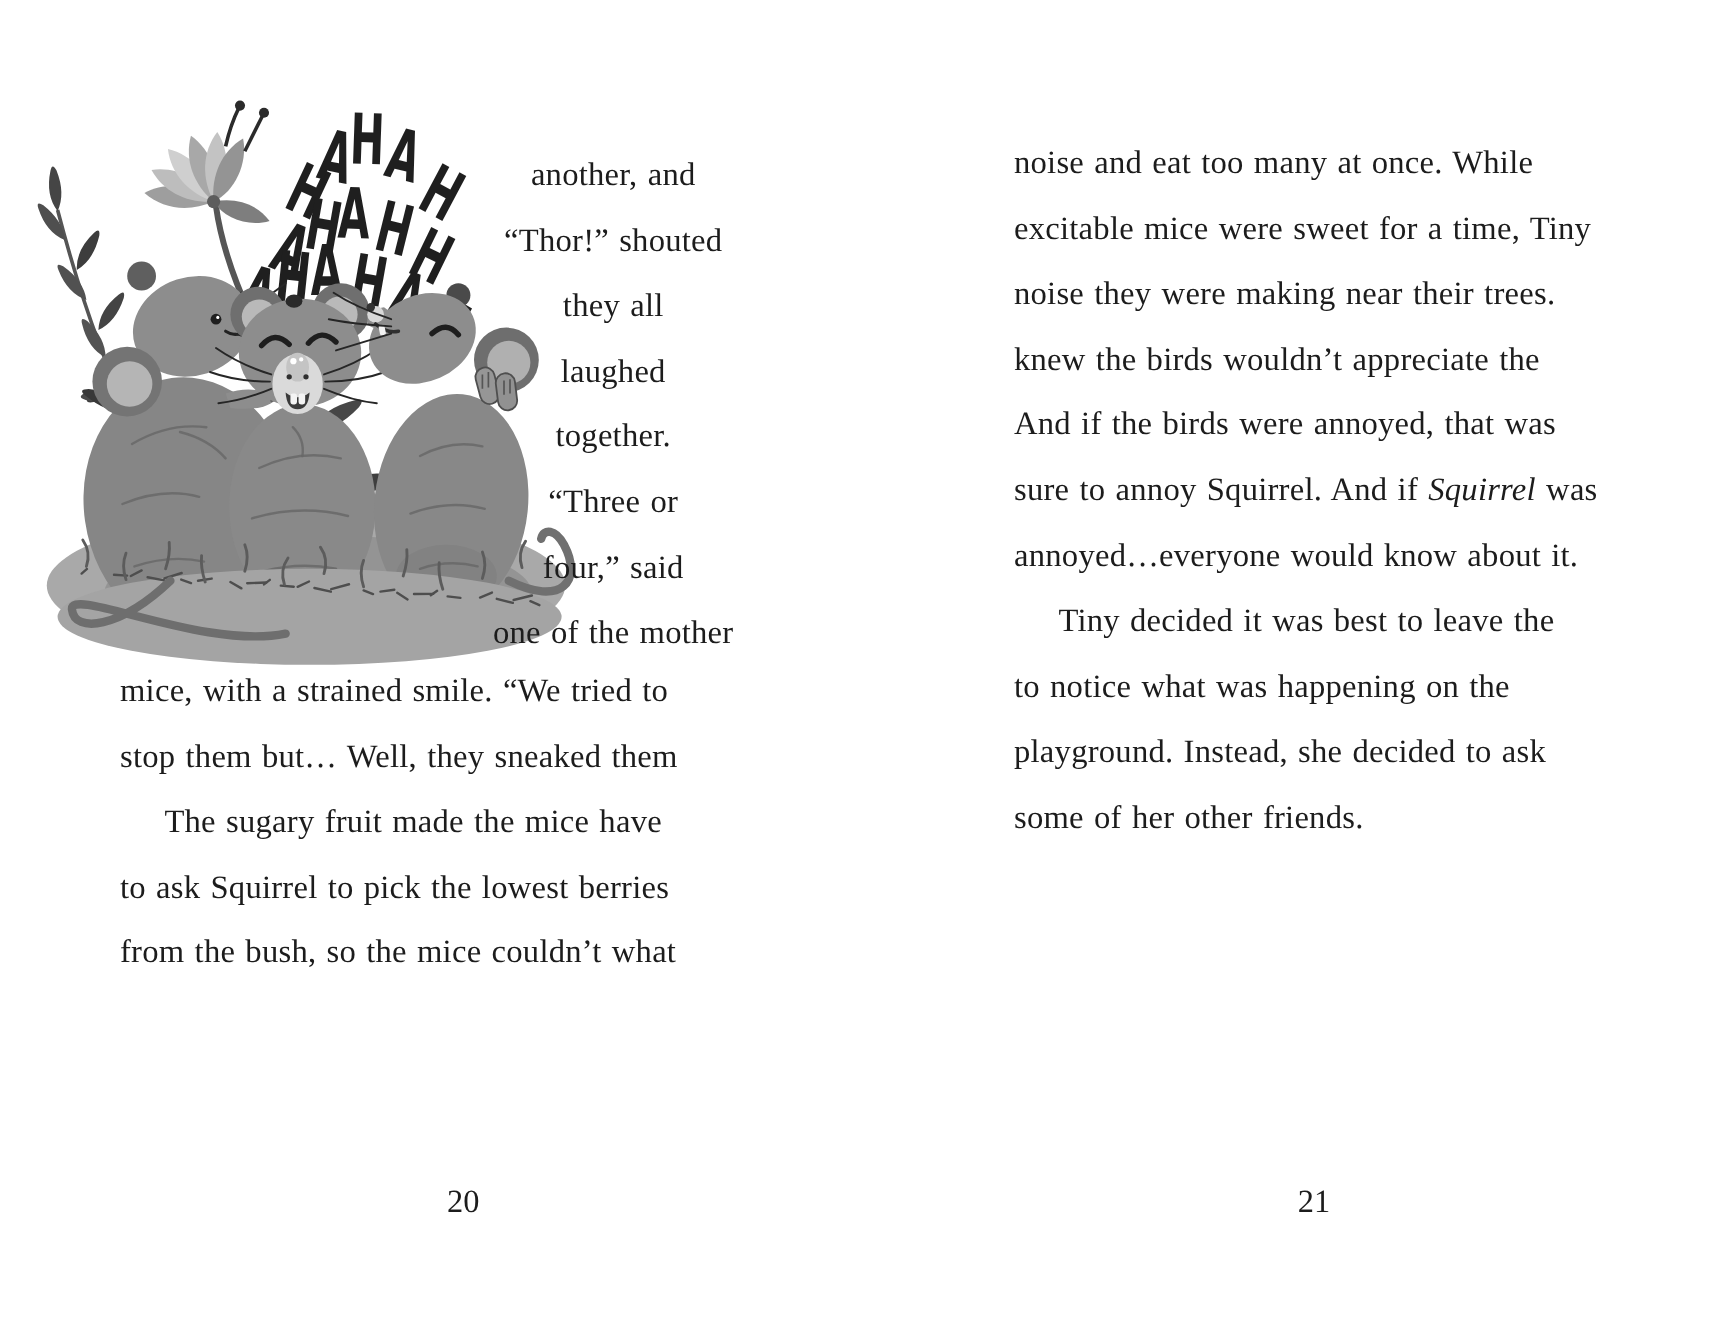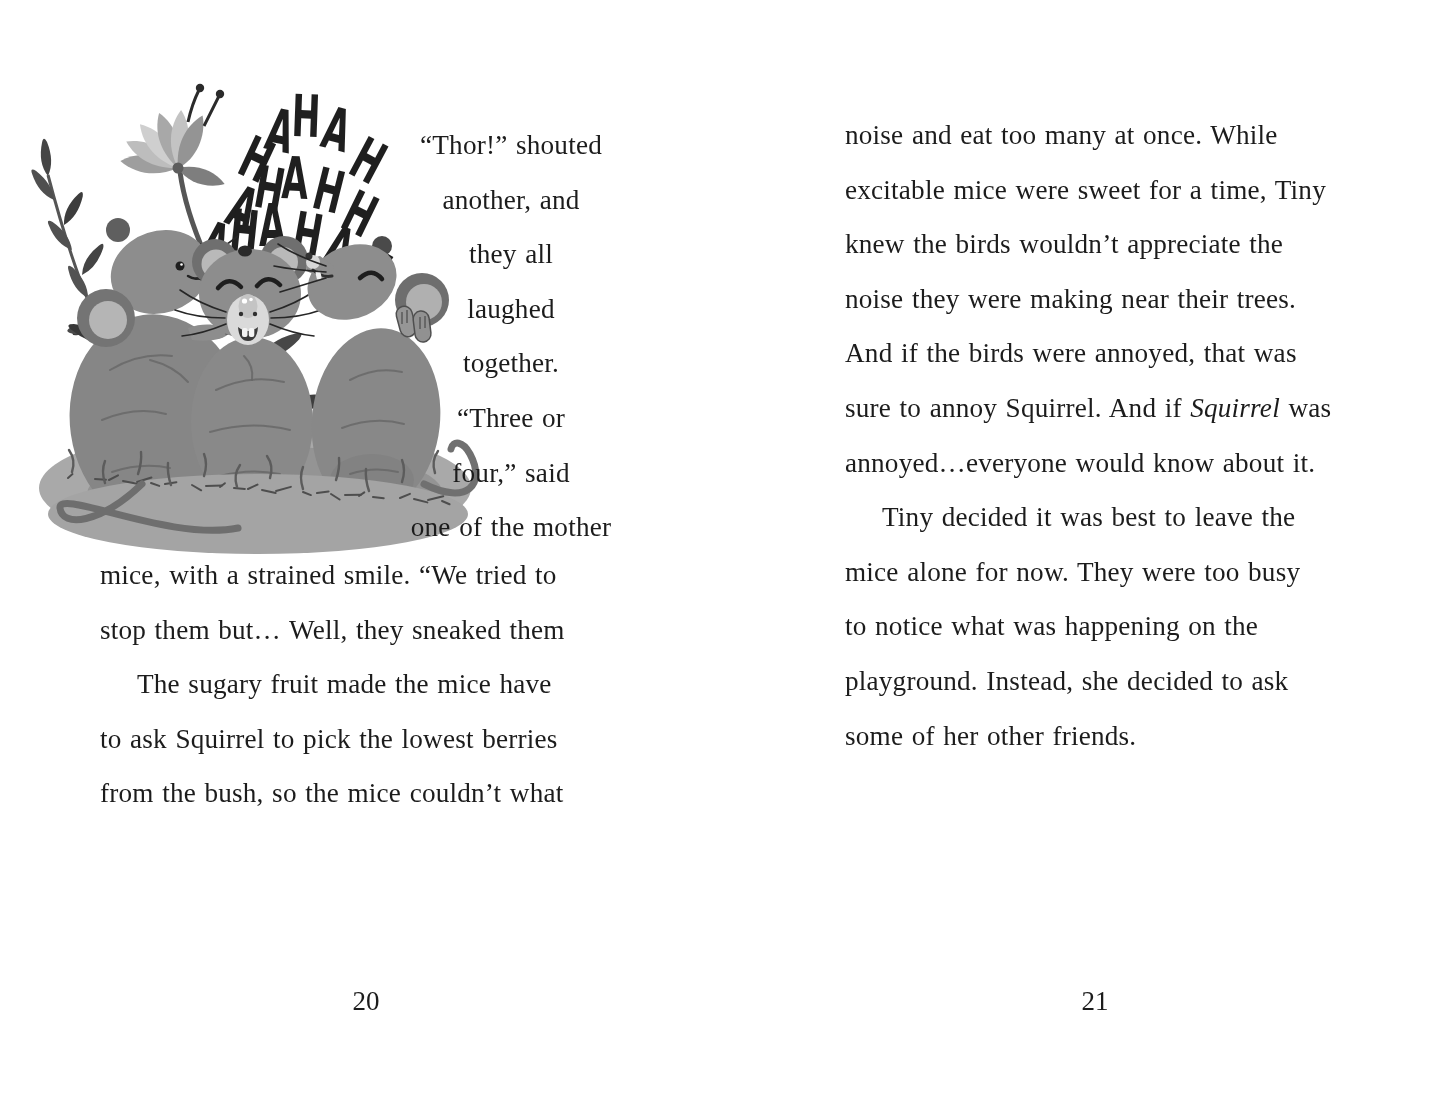--- a/index.html
+++ b/index.html
@@ -9,21 +9,21 @@
   .line{height:54.6px;line-height:54.6px;font-size:27.2px;white-space:nowrap;
         letter-spacing:0.2px;word-spacing:1.5px;}
   .col .line{text-align:center;}
   .line.indent{padding-left:37px;}
   .line em{font-style:italic;}
   #colLines{left:380px;top:118px;width:262px;}
   #leftBody{left:100px;top:548px;width:548px;}
   #rightBody{left:845px;top:108px;width:508px;}
   .pagenum{position:absolute;top:986px;font-size:27px;text-align:center;
            font-family:"Liberation Serif",serif;}
-  #pnLeft{left:96px;width:540px;}
+  #pnLeft{left:116px;width:540px;}
   #pnRight{left:845px;width:500px;}
   #illu{position:absolute;left:20px;top:60px;}
   .ha{font-family:"DejaVu Sans",sans-serif;font-weight:bold;fill:#1f1f1f;}
   .whisker{stroke:#262626;stroke-width:1.6;fill:none;stroke-linecap:round;}
   .furl{stroke:#666666;stroke-width:2;fill:none;stroke-linecap:round;opacity:.8;}
 </style>
 </head>
 <body>
 
 <div id="stage">
@@ -237,47 +237,46 @@
         </g>
     </g>
 
     <g fill="none" stroke-linecap="round">
       <path d="M122,424 C 80,464 42,468 40,448 S 150,482 218,468" stroke="#6e6e6e" stroke-width="7"></path>
       <path d="M404,424 C 448,446 466,424 450,394 C 443,381 433,380 431,389" stroke="#707070" stroke-width="7"></path>
     </g>
   </svg>
 
   <div id="colLines" class="textblock col">
+      <div class="line"><span>another, and</span></div>
       <div class="line"><span>“Thor!” shouted</span></div>
-      <div class="line"><span>another, and</span></div>
       <div class="line"><span>they all</span></div>
       <div class="line"><span>laughed</span></div>
       <div class="line"><span>together.</span></div>
       <div class="line"><span>“Three or</span></div>
       <div class="line"><span>four,” said</span></div>
       <div class="line"><span>one of the mother</span></div>
     </div>
   <div id="leftBody" class="textblock">
       <div class="line"><span>mice, with a strained smile. “We tried to</span></div>
       <div class="line"><span>stop them but… Well, they sneaked them</span></div>
       <div class="line indent"><span>The sugary fruit made the mice have</span></div>
       <div class="line"><span>to ask Squirrel to pick the lowest berries</span></div>
       <div class="line"><span>from the bush, so the mice couldn’t what</span></div>
     </div>
   <div id="pnLeft" class="pagenum">20</div>
 
   <div id="rightBody" class="textblock">
       <div class="line"><span>noise and eat too many at once. While</span></div>
       <div class="line"><span>excitable mice were sweet for a time, Tiny</span></div>
+      <div class="line"><span>noise they were making near their trees.</span></div>
       <div class="line"><span>knew the birds wouldn’t appreciate the</span></div>
-      <div class="line"><span>noise they were making near their trees.</span></div>
       <div class="line"><span>And if the birds were annoyed, that was</span></div>
       <div class="line"><span>sure to annoy Squirrel. And if </span><em>Squirrel</em><span> was</span></div>
       <div class="line"><span>annoyed…everyone would know about it.</span></div>
       <div class="line indent"><span>Tiny decided it was best to leave the</span></div>
-      <div class="line"><span>mice alone for now. They were too busy</span></div>
       <div class="line"><span>to notice what was happening on the</span></div>
       <div class="line"><span>playground. Instead, she decided to ask</span></div>
       <div class="line"><span>some of her other friends.</span></div>
     </div>
   <div id="pnRight" class="pagenum">21</div>
 
 </div>
 
 </body></html>

